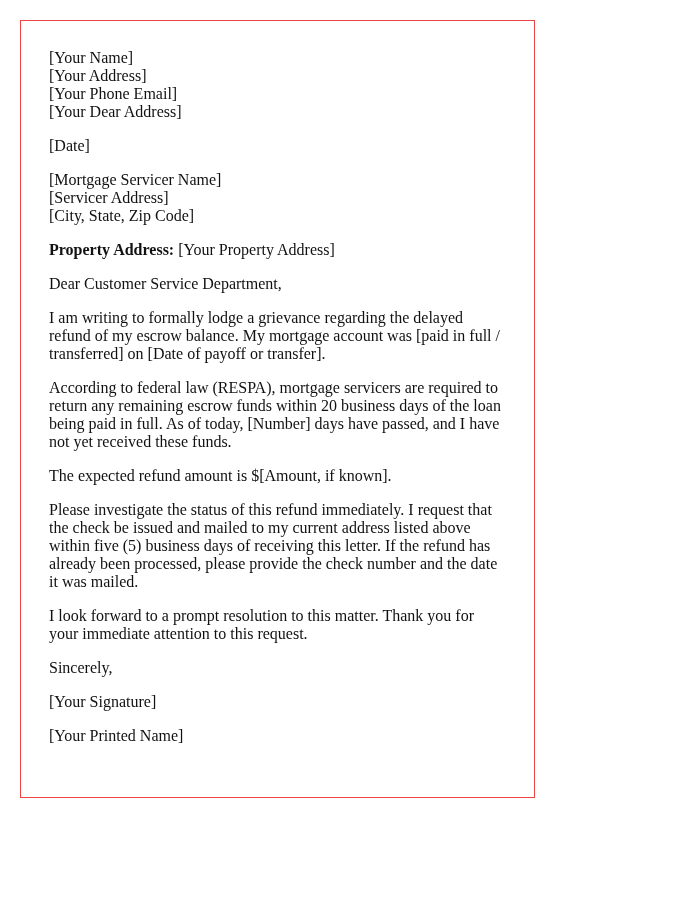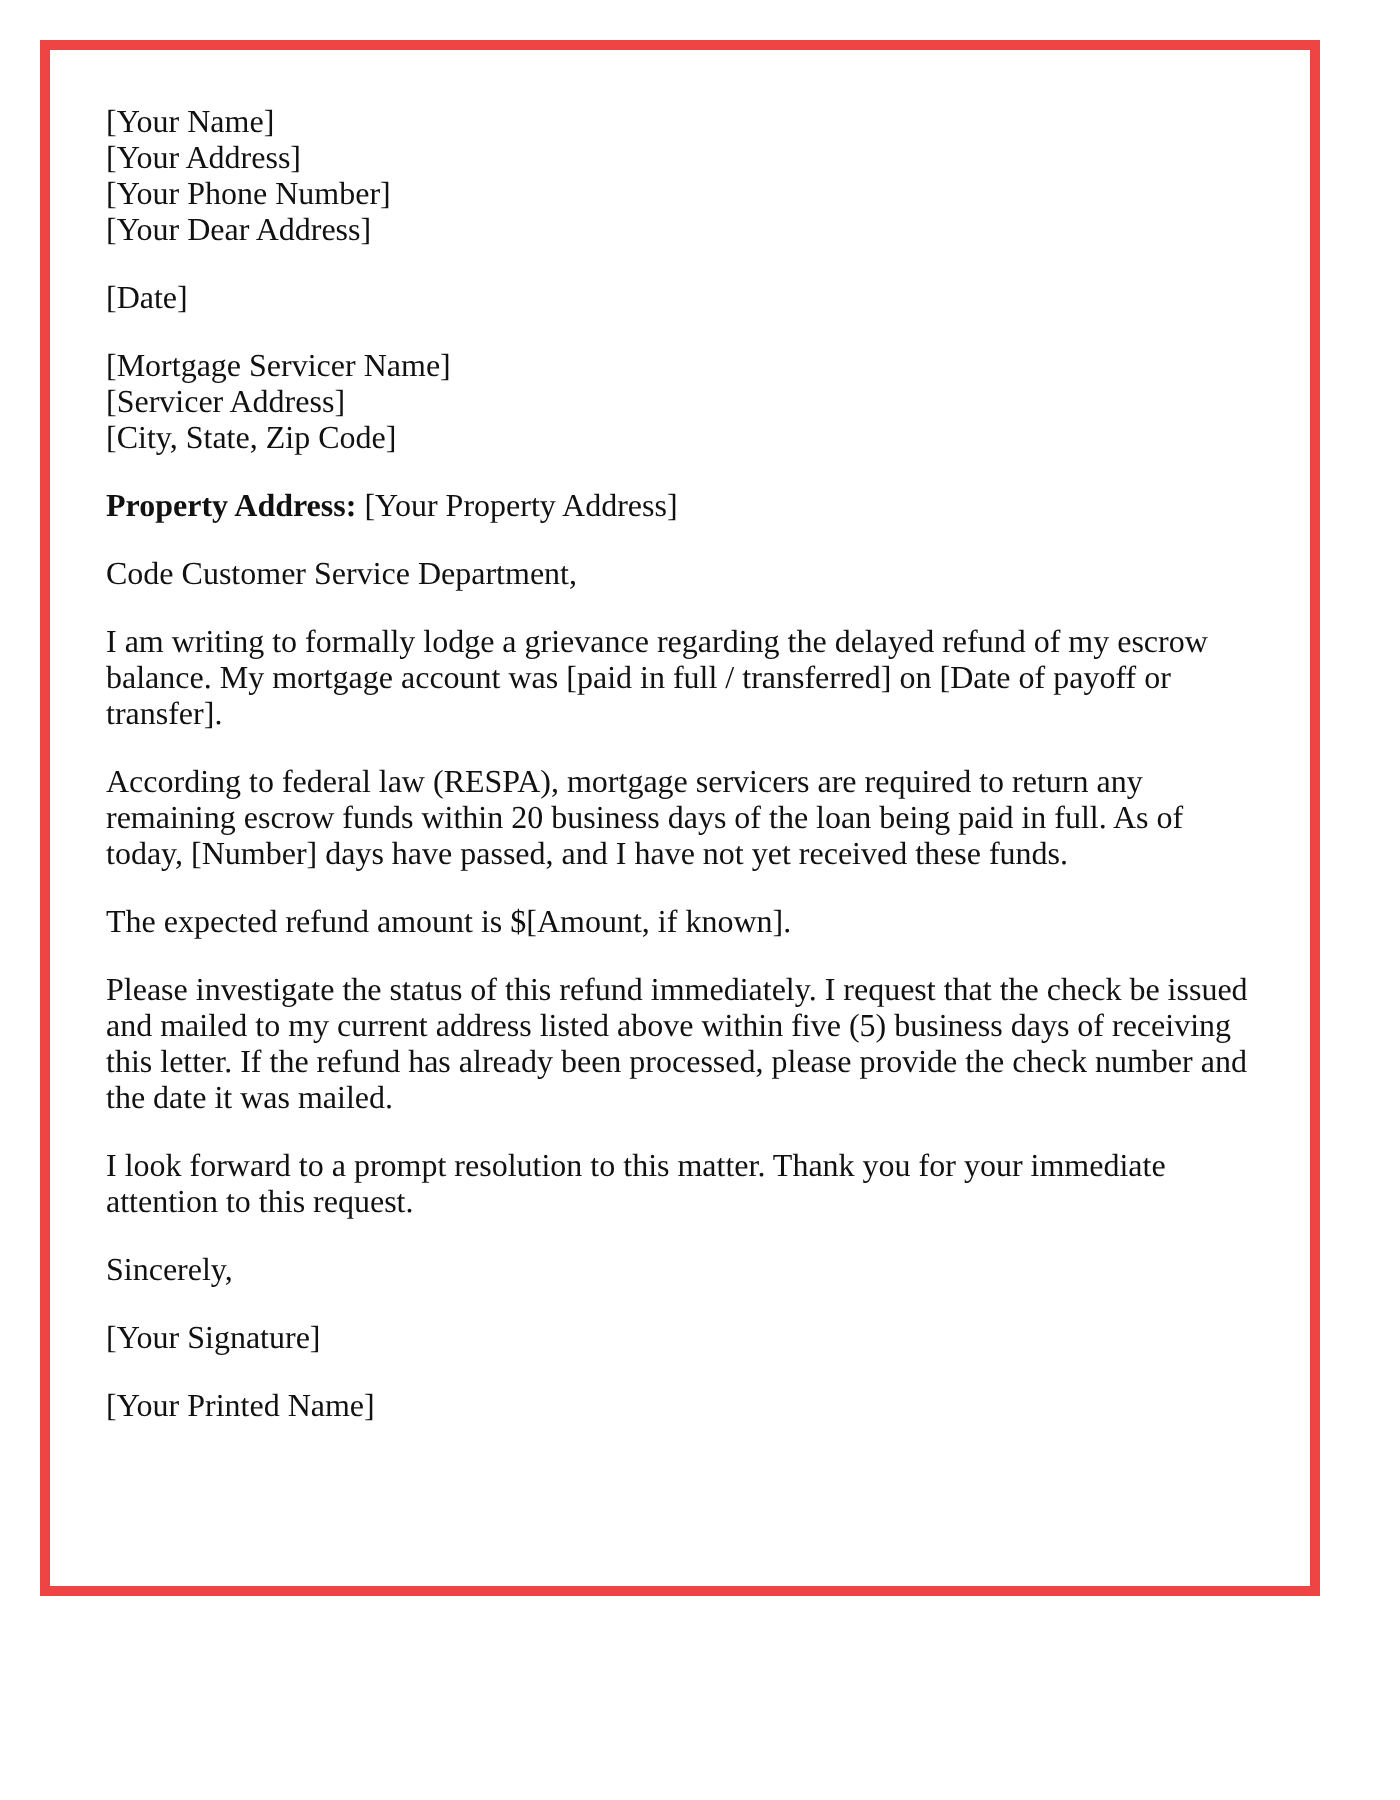--- a/index.html
+++ b/index.html
@@ -13,62 +13,62 @@
       position: relative;
       font-family: "Liberation Serif", "DejaVu Serif", serif;
       font-size: 16px;
       line-height: 18px;
       color: #111111;
     }
     .letter {
       position: absolute;
       left: 20px;
       top: 20px;
-      width: 640px;
+      width: 515px;
       height: 778px;
       box-sizing: border-box;
-      border: 5px solid #ef4444;
+      border: 1px solid #ef4444;
       padding: 28px 28px 0 28px;
     }
     .block {
       margin: 0 0 16px 0;
     }
     .line { display: block; }
     .bold { font-weight: bold; }
     p.para {
       margin: 0 0 16px 0;
     }
   </style>
 </head>
 <body>
 
 <div class="letter">
 
   <div class="block">
     <span class="line">[Your Name]</span>
     <span class="line">[Your Address]</span>
-    <span class="line">[Your Phone Number]</span>
+    <span class="line">[Your Phone Email]</span>
     <span class="line">[Your Dear Address]</span>
   </div>
 
   <div class="block">
     <span class="line">[Date]</span>
   </div>
 
   <div class="block">
     <span class="line">[Mortgage Servicer Name]</span>
     <span class="line">[Servicer Address]</span>
     <span class="line">[City, State, Zip Code]</span>
   </div>
 
   <div class="block">
     <span class="line"><span class="bold">Property Address:</span><span> [Your Property Address]</span></span>
   </div>
 
-  <p class="para">Code Customer Service Department,</p>
+  <p class="para">Dear Customer Service Department,</p>
 
   <p class="para">I am writing to formally lodge a grievance regarding the delayed refund of my escrow balance. My mortgage account was [paid in full / transferred] on [Date of payoff or transfer].</p>
   <p class="para">According to federal law (RESPA), mortgage servicers are required to return any remaining escrow funds within 20 business days of the loan being paid in full. As of today, [Number] days have passed, and I have not yet received these funds.</p>
   <p class="para">The expected refund amount is $[Amount, if known].</p>
   <p class="para">Please investigate the status of this refund immediately. I request that the check be issued and mailed to my current address listed above within five (5) business days of receiving this letter. If the refund has already been processed, please provide the check number and the date it was mailed.</p>
   <p class="para">I look forward to a prompt resolution to this matter. Thank you for your immediate attention to this request.</p>
 
   <p class="para">Sincerely,</p>
   <p class="para">[Your Signature]</p>
   <p class="para">[Your Printed Name]</p>

